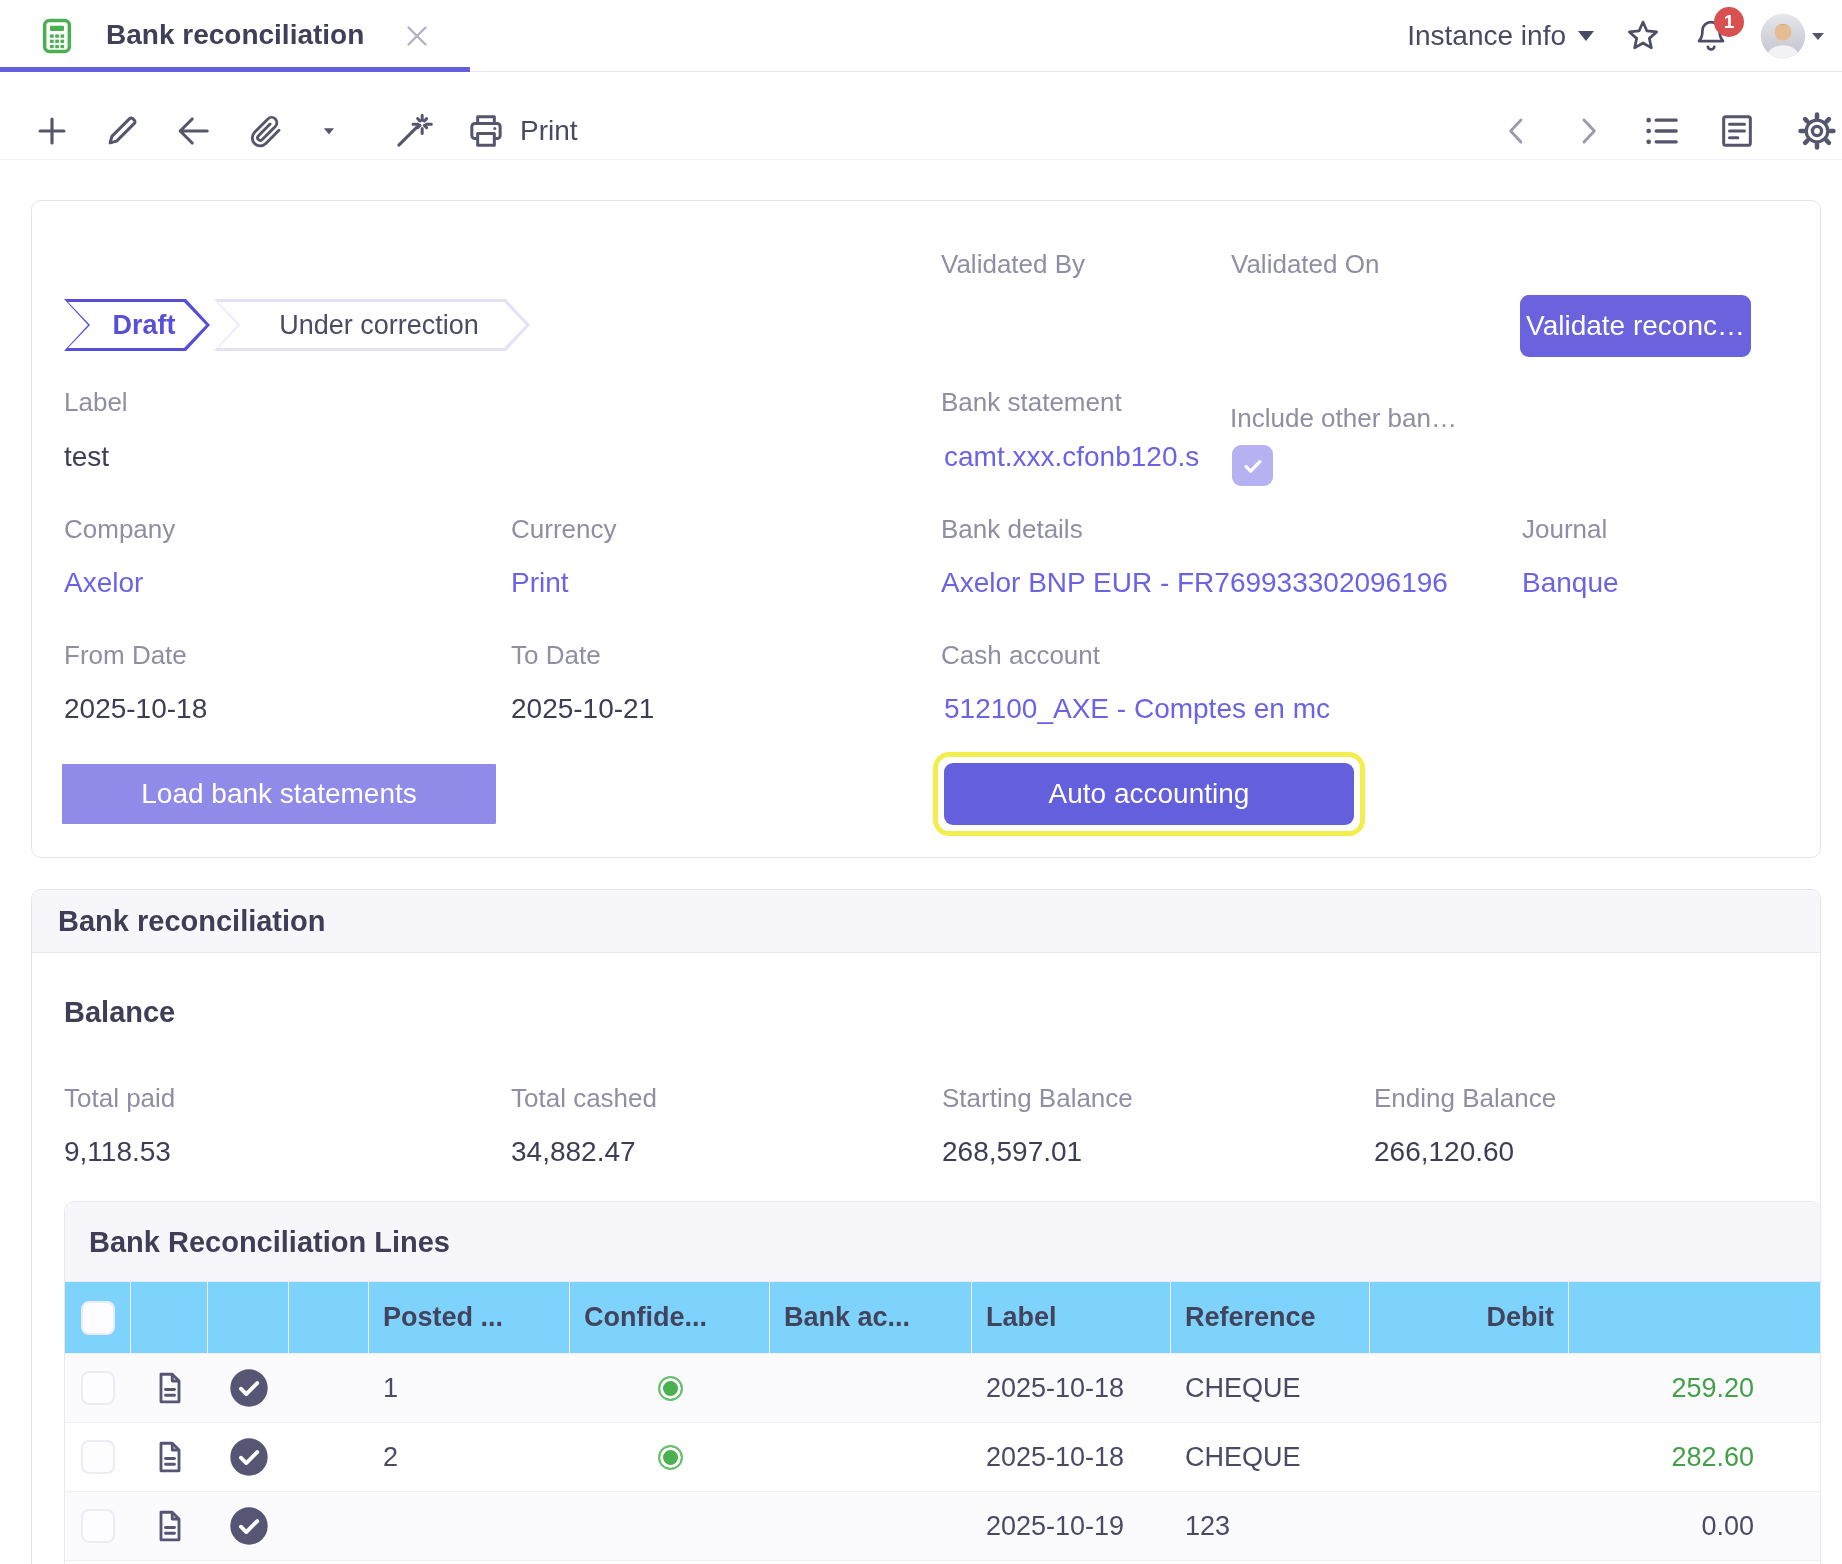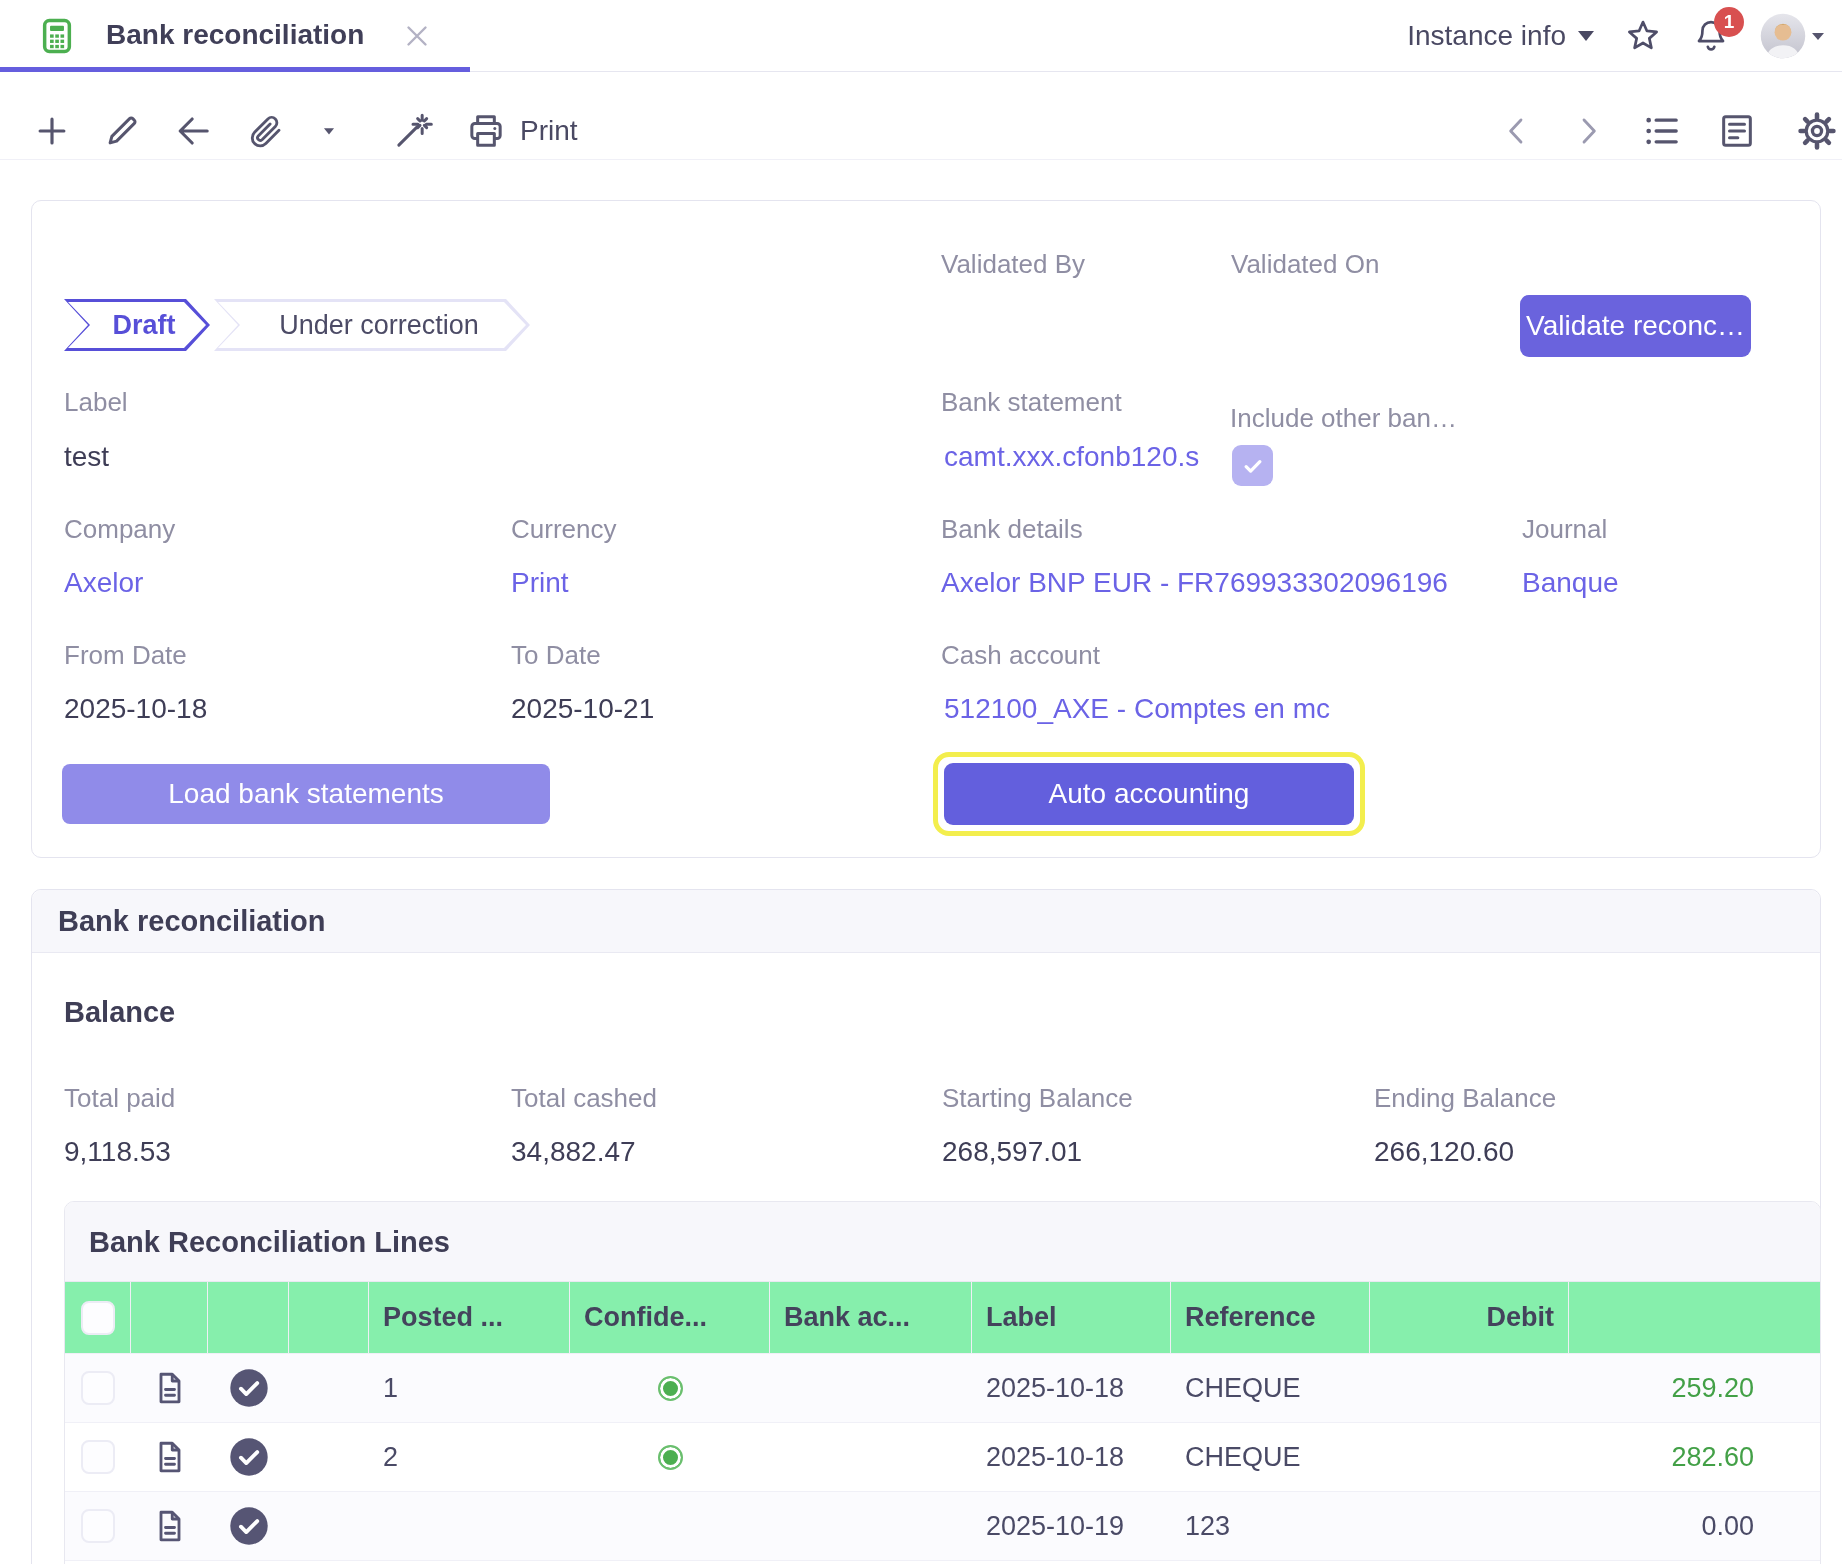--- a/index.html
+++ b/index.html
@@ -43,42 +43,42 @@
   .pill::before { content:""; position:absolute; top:3px; bottom:3px; left:4px; right:4px;
     clip-path:polygon(0 0, calc(100% - 22px) 0, 100% 50%, calc(100% - 22px) 100%, 0 100%, 22px 50%); background:#fff; }
   .pill.active { background:#574fd8; }
   .pill span { position:relative; display:flex; align-items:center; justify-content:center; height:100%;
     padding:0 26px 0 40px; font-size:27px; color:#4c4b66; }
   .pill.active span { color:#574fd8; font-weight:bold; }
 
   .btn { border:none; border-radius:9px; color:#fff; font-size:28px; font-family:inherit; cursor:pointer;
     display:flex; align-items:center; justify-content:center; }
   .btn-validate { position:absolute; left:1488px; top:94px; width:231px; height:62px; background:#6a63dd; white-space:nowrap; overflow:hidden; }
-  .btn-load { position:absolute; left:30px; top:563px; width:488px; height:60px; background:#908be9; border-radius:8px; }
+  .btn-load { position:absolute; left:30px; top:563px; width:434px; height:60px; background:#908be9; border-radius:1px; }
   .auto-ring { position:absolute; left:901px; top:551px; width:432px; height:84px; border:5px solid #f3ee4d; border-radius:16px; padding:6px; background:#fff; }
   .btn-auto { width:100%; height:100%; background:#635fdd; }
 
   .chk { border-radius:8px; background:#fdfdff; border:2px solid #ececf5; }
   .chk-on { position:absolute; left:1200px; top:244px; width:41px; height:41px; border-radius:9px; background:#b6b2f1;
     display:flex; align-items:center; justify-content:center; cursor:pointer; }
 
   .clip-link { overflow:hidden; max-width:266px; }
 
   
   .panel-head { height:63px; background:#f7f7fb; border-bottom:1px solid #e9e9f2; border-radius:10px 10px 0 0;
     line-height:63px; padding-left:26px; font-size:29px; font-weight:bold; color:#3f3e56; }
   .sec-title { position:absolute; left:32px; top:106px; font-size:29px; font-weight:bold; color:#3f3e56; }
 
   
   .lines-card { position:absolute; left:32px; top:311px; width:1757px; height:380px; border:1px solid #e8e8f0;
     border-radius:10px 10px 0 0; overflow:hidden; background:#fff; }
   .lines-head { height:80px; background:#f7f7fb; border-bottom:1px solid #e9e9f2; line-height:80px; padding-left:24px;
     font-size:29px; font-weight:bold; color:#3f3e56; }
   .trow { display:grid; grid-template-columns:66px 77px 81px 80px 201px 200px 202px 199px 199px 199px 199px 1fr; align-items:center; }
-  .thead { height:71px; background:#86efac; }
+  .thead { height:71px; background:#7dd3fc; }
   .thead > div { height:100%; display:flex; align-items:center; border-right:1px solid #efeff6; font-size:27px; font-weight:bold; color:#44435c; padding:0 14px; white-space:nowrap; overflow:hidden; }
   .thead > div:last-child { border-right:none; }
   .tbody-row { height:69px; border-top:1px solid #f0f0f7; font-size:27px; color:#4a4a66; }
   .tbody-row.alt { background:#fbfbfe; }
   .cell { padding:0 14px; white-space:nowrap; overflow:hidden; }
   .cell.num { text-align:right; }
   .cell.green { color:#43a047; }
   .cc { display:flex; justify-content:center; align-items:center; }
   .row-chk { width:34px; height:34px; }
   .gdot { width:25px; height:25px; border-radius:50%; background:#4caf50; border:2px solid #6abf6e; box-shadow:inset 0 0 0 3px #fff; }

